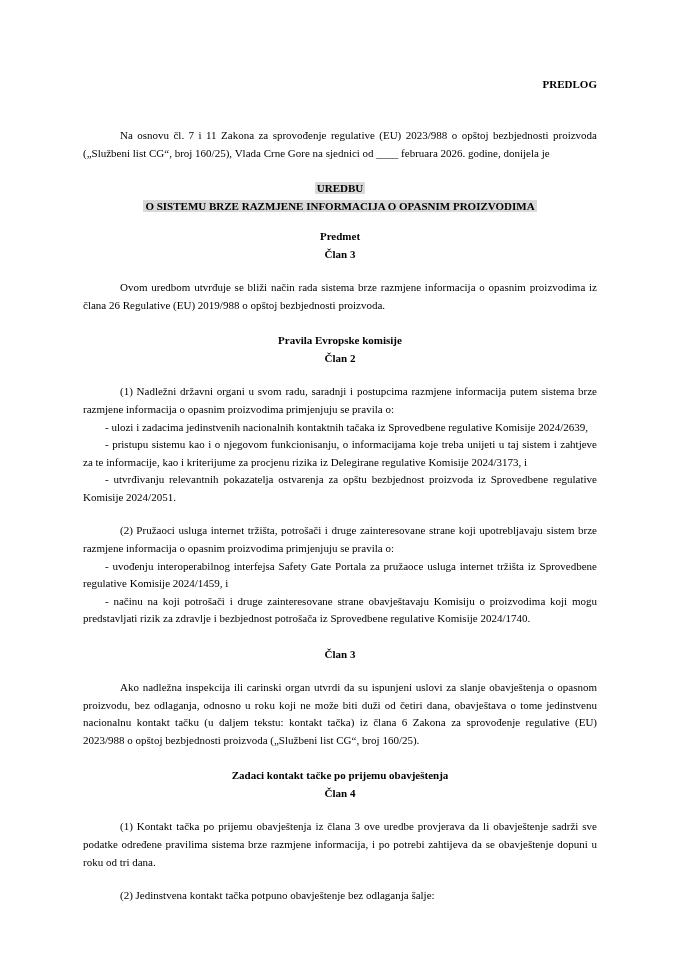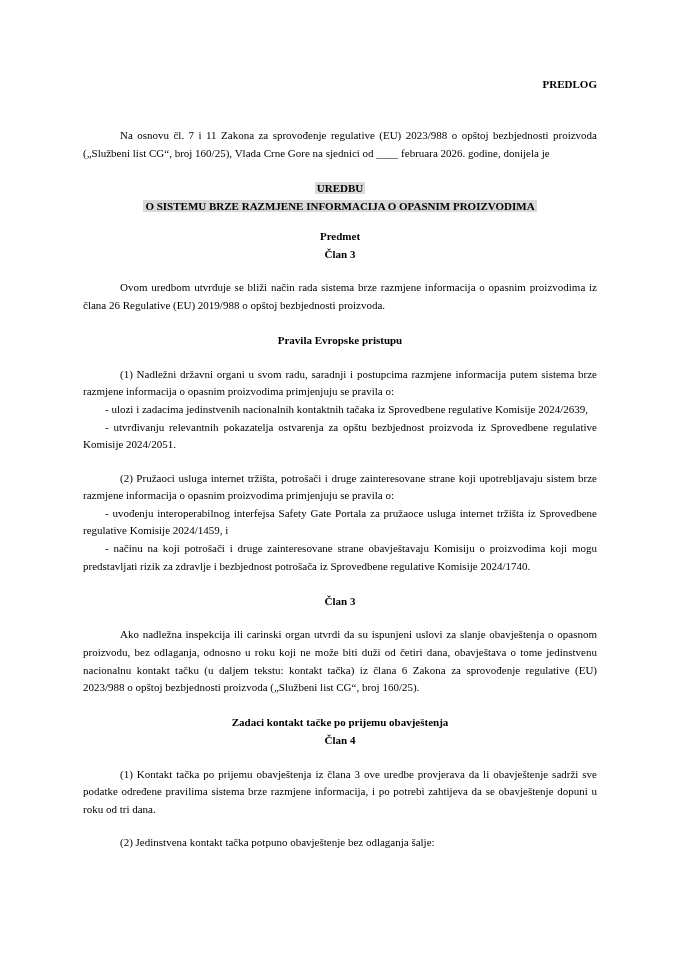--- a/index.html
+++ b/index.html
@@ -60,23 +60,25 @@
 
   <div class="center-bold"><span class="hl">UREDBU</span></div>
   <div class="center-bold"><span class="hl">O SISTEMU BRZE RAZMJENE INFORMACIJA O OPASNIM PROIZVODIMA</span></div>
   <div class="blank-sm"></div>
 
   <div class="center-bold">Predmet</div>
   <div class="center-bold">Član 3</div>
   <div class="para">Ovom uredbom utvrđuje se bliži način rada sistema brze razmjene informacija o opasnim proizvodima iz člana 26 Regulative (EU) 2019/988 o opštoj bezbjednosti proizvoda.</div>
   <div class="blank"></div>
 
-  <div class="center-bold">Pravila Evropske pristupu</div>
+  <div class="center-bold">Pravila Evropske komisije</div>
+  <div class="center-bold">Član 2</div>
   <div class="para">(1) Nadležni državni organi u svom radu, saradnji i postupcima razmjene informacija putem sistema brze razmjene informacija o opasnim proizvodima primjenjuju se pravila o:</div>
   <div class="dash">- ulozi i zadacima jedinstvenih nacionalnih kontaktnih tačaka iz Sprovedbene regulative Komisije 2024/2639,</div>
+  <div class="dash">- pristupu sistemu kao i o njegovom funkcionisanju, o informacijama koje treba unijeti u taj sistem i zahtjeve za te informacije, kao i kriterijume za procjenu rizika iz Delegirane regulative Komisije 2024/3173, i</div>
   <div class="dash">- utvrđivanju relevantnih pokazatelja ostvarenja za opštu bezbjednost proizvoda iz Sprovedbene regulative Komisije 2024/2051.</div>
   <div class="para">(2) Pružaoci usluga internet tržišta, potrošači i druge zainteresovane strane koji upotrebljavaju sistem brze razmjene informacija o opasnim proizvodima primjenjuju se pravila o:</div>
   <div class="dash">- uvođenju interoperabilnog interfejsa Safety Gate Portala za pružaoce usluga internet tržišta iz Sprovedbene regulative Komisije 2024/1459, i</div>
   <div class="dash">- načinu na koji potrošači i druge zainteresovane strane obavještavaju Komisiju o proizvodima koji mogu predstavljati rizik za zdravlje i bezbjednost potrošača iz Sprovedbene regulative Komisije 2024/1740.</div>
   <div class="blank"></div>
 
   <div class="center-bold">Član 3</div>
   <div class="para">Ako nadležna inspekcija ili carinski organ utvrdi da su ispunjeni uslovi za slanje obavještenja o opasnom proizvodu, bez odlaganja, odnosno u roku koji ne može biti duži od četiri dana, obavještava o tome jedinstvenu nacionalnu kontakt tačku (u daljem tekstu: kontakt tačka) iz člana 6 Zakona za sprovođenje regulative (EU) 2023/988 o opštoj bezbjednosti proizvoda („Službeni list CG“, broj 160/25).</div>
   <div class="blank"></div>
 

